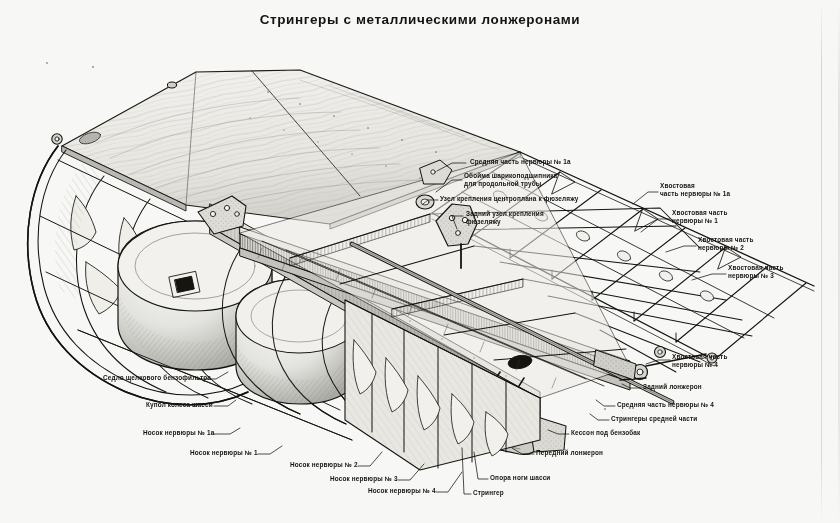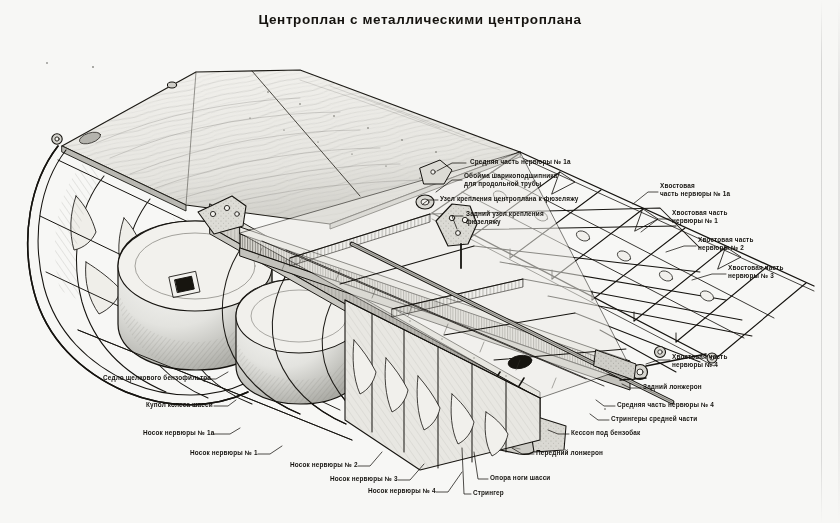--- a/index.html
+++ b/index.html
@@ -67,21 +67,21 @@
   }
   #speck-1, #speck-2, #speck-3 {
     position:absolute; background:#9a9a96; border-radius:50%;
   }
 </style>
 </head>
 <body>
 
 <div id="page">
 
-  <div id="page-title">Центроплан с металлическими центроплана</div>
+  <div id="page-title">Стрингеры с металлическими лонжеронами</div>
 
   <svg id="drawing" viewBox="0 0 840 523" xmlns="http://www.w3.org/2000/svg">
     <defs>
 
       <pattern id="grainTop" width="60" height="14" patternUnits="userSpaceOnUse" patternTransform="rotate(-13)">
         <path d="M0 3 Q15 1 30 3.5 T60 2.5" stroke="#8d8d88" stroke-width="0.45" fill="none" opacity="0.55"></path>
         <path d="M0 8 Q18 6.2 34 8.6 T60 7.6" stroke="#9a9a95" stroke-width="0.4" fill="none" opacity="0.45"></path>
         <path d="M0 12 Q20 10.5 38 12.8 T60 11.8" stroke="#a5a5a0" stroke-width="0.35" fill="none" opacity="0.35"></path>
       </pattern>
 

